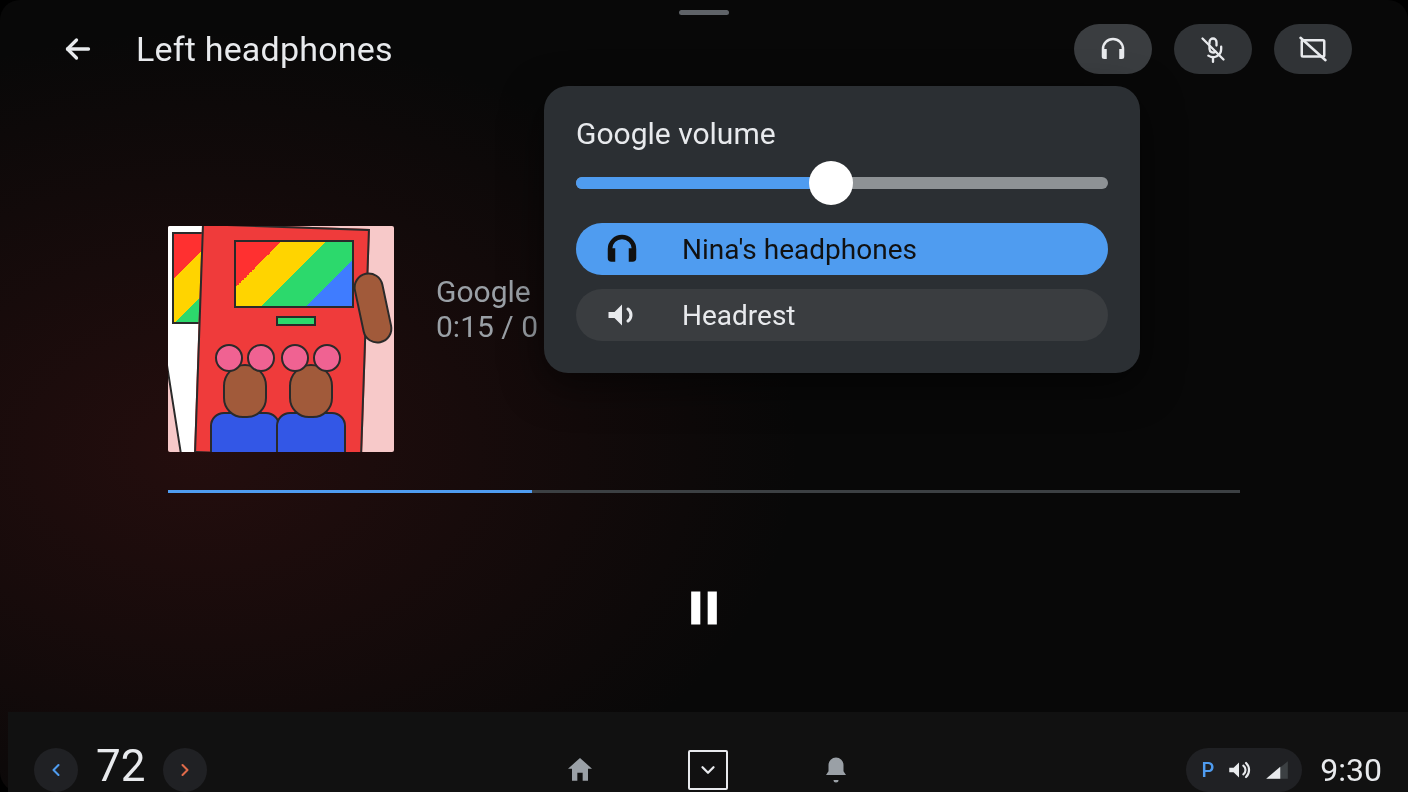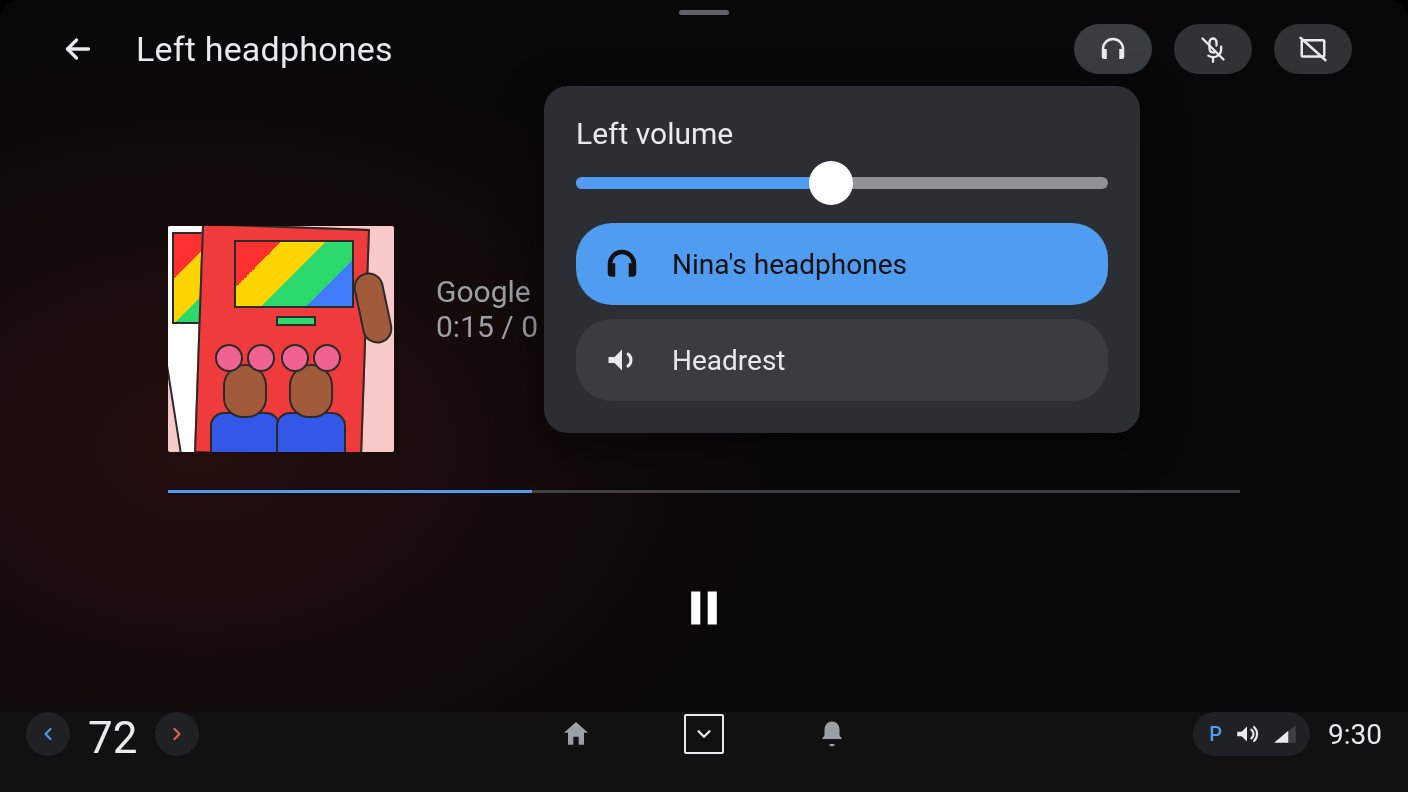--- a/index.html
+++ b/index.html
@@ -58,36 +58,36 @@
   .popup {
     position:absolute; top:86px; left:544px; width:596px;
     background:var(--panel); border-radius:24px; padding:30px 32px 32px 32px;
     box-shadow: 0 12px 40px rgba(0,0,0,0.55);
   }
   .popup h3 { margin:0 0 22px 0; color:var(--text); font-weight:400; font-size:30px;}
   .slider { position:relative; height:20px; margin:18px 0 30px 0;}
   .slider .track-bg { position:absolute; left:0; right:0; top:50%; transform:translateY(-50%); height:12px; border-radius:8px; background:#8e9295;}
   .slider .track-fill { position:absolute; left:0; width:48%; top:50%; transform:translateY(-50%); height:12px; border-radius:8px 0 0 8px; background:var(--accent);}
   .slider .thumb { position:absolute; left:48%; top:50%; transform:translate(-50%,-50%); width:44px; height:44px; border-radius:50%; background:#fff;}
-  .opt { display:flex; align-items:center; gap:32px; height:82px; border-radius:36px; padding:0 28px; margin-top:14px; cursor:pointer;}
+  .opt { display:flex; align-items:center; gap:42px; height:52px; border-radius:36px; padding:0 28px; margin-top:14px; cursor:pointer;}
   .opt.selected { background:var(--accent); color:#111;}
   .opt.unsel { background:var(--panel-light); color:var(--text);}
   .opt span.lbl { font-size:28px; }
   .opt.selected svg path, .opt.selected svg { stroke:#111; fill:#111;}
 
   
-  .nav { position:absolute; left:0; right:0; bottom:0; height:80px; background:#111; display:flex; align-items:flex-start; padding:0 26px;}
+  .nav { position:absolute; left:8px; right:0; bottom:0; height:80px; background:#111; display:flex; align-items:flex-end; padding:0 26px;}
   .chevbtn { width:44px; height:44px; border-radius:50%; background:#202124; display:flex; align-items:center; justify-content:center; cursor:pointer;}
   .temp { color:var(--text); font-size:44px; font-weight:400; margin:0 18px;}
   .nav-center { position:absolute; left:50%; transform:translateX(-50%); display:flex; gap:86px; align-items:center;}
   .nav-center .item { width:44px; height:44px; display:flex; align-items:center; justify-content:center; cursor:pointer;}
   .sys { margin-left:auto; display:flex; align-items:center; gap:18px;}
   .park-pill { background:#202124; border-radius:22px; height:44px; padding:0 12px 0 16px; display:flex; align-items:center; gap:12px;}
   .park-pill .p { color:#4f9cf0; font-size:20px; font-weight:500;}
-  .clock { color:var(--text); font-size:28px;}
+  .clock { color:var(--text); font-size:32px;}
 
   
   .art .book { position:absolute; inset:0; }
   .art .page-l { position:absolute; left:-6px; top:-6px; width:120px; height:238px; background:#fff; transform: skewX(5deg) rotate(-4deg); border:2px solid #2a2a2a; border-radius:2px;}
   .art .photo-l { position:absolute; left:4px; top:6px; width:95px; height:92px; border:2px solid #2a2a2a;
     background: linear-gradient(135deg,#ff3030 0 25%, #ffd400 25% 50%, #2cd96c 50% 75%, #3f7cff 75% 100%); }
   .art .page-r { position:absolute; right:28px; top:0; width:168px; height:230px; background:#ef3b3b; border:2px solid #2a2a2a; transform: rotate(2deg);}
   .art .photo-r { position:absolute; right:40px; top:14px; width:120px; height:68px; border:2px solid #2a2a2a;
     background: linear-gradient(135deg,#ff3030 0 25%, #ffd400 25% 50%, #2cd96c 50% 75%, #3f7cff 75% 100%); }
   .art .bar { position:absolute; right:78px; top:90px; width:40px; height:10px; background:#2cd96c; border:2px solid #2a2a2a;}
@@ -179,21 +179,21 @@
   </div>
 
   <div class="pause">
     <svg width="44" height="52" viewBox="0 0 24 24" fill="#fff">
         <rect x="5" y="3" width="5" height="18"></rect>
         <rect x="14" y="3" width="5" height="18"></rect>
       </svg>
   </div>
 
   <div class="popup">
-    <h3>Left volume</h3>
+    <h3>Google volume</h3>
     <div class="slider">
       <div class="track-bg"></div>
       <div class="track-fill" style="width: 48%;"></div>
       <div class="thumb" style="left: 48%;"></div>
     </div>
     <div class="opt selected">
       <svg width="36" height="36" viewBox="0 0 24 24" fill="#111">
           <path d="M12 3a9 9 0 0 0-9 9v6a2 2 0 0 0 2 2h2v-8H5a7 7 0 0 1 14 0h-2v8h2a2 2 0 0 0 2-2v-6a9 9 0 0 0-9-9z"></path>
         </svg>
       <span class="lbl">Nina's headphones</span>

